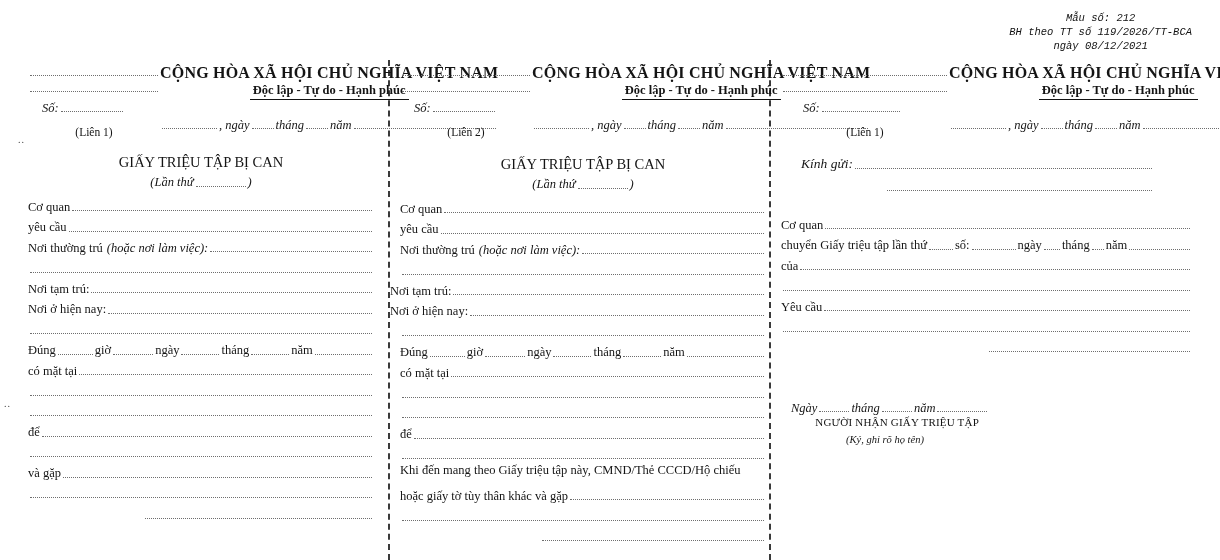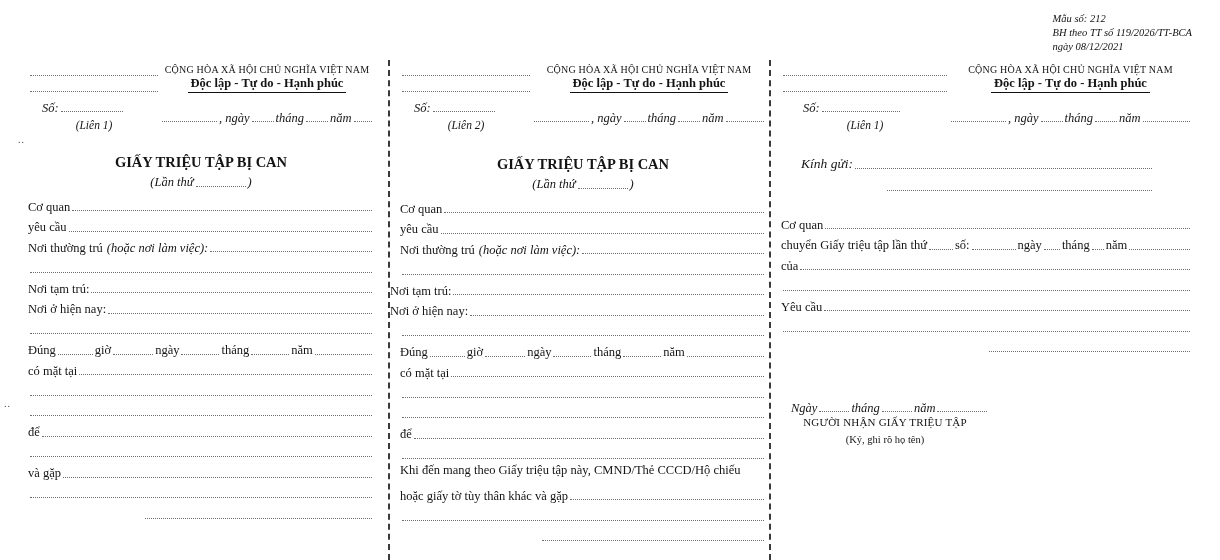--- a/index.html
+++ b/index.html
@@ -1,77 +1,77 @@
 <!DOCTYPE html>
 <html><head>
 <meta charset="utf-8">
 <style>
   html,body{margin:0;padding:0;background:#fff;}
   .page{position:relative;width:1220px;height:560px;background:#ffffff;overflow:hidden;
         font-family:"Liberation Serif","DejaVu Serif",serif;font-size:12.5px;color:#141414;}
 
   
-  .meta{position:absolute;top:12px;right:28px;text-align:left;font-style:italic;
-        font-size:10.5px;line-height:1.32;color:#111;}
+  .meta{position:absolute;top:12px;right:28px;text-align:center;font-style:italic;
+        font-size:10.5px;line-height:1.32;color:#111;font-family:Liberation Mono, monospace;}
 
   
   .sep{position:absolute;top:60px;height:500px;width:0;border-left:2px dashed #3a3a3a;}
   .sep1{left:388px}.sep2{left:769px}
 
   
   .stray{position:absolute;font-size:10px;letter-spacing:1px;color:#444;}
   .stray1{left:18px;top:134px}.stray2{left:4px;top:398px}
 
   
   .col{position:absolute;top:62px;}
   .col1{left:28px;width:346px}
   .col2{left:400px;width:366px}
   .col3{left:781px;width:411px}
 
   
   .hdr{display:flex;height:80px;}
   .hdr-left{width:132px;flex:0 0 auto;padding-top:2px;}
   .col3 .hdr-left{width:168px;}
   .hdr-right{flex:1;text-align:center;padding-top:2px;}
-  .nat{font-weight:normal;font-size:10px;white-space:nowrap;letter-spacing:.2px;}
+  .nat{font-weight:bold;font-size:16px;white-space:nowrap;letter-spacing:.2px;}
   .motto{display:inline-block;font-weight:bold;font-size:12.5px;white-space:nowrap;
          border-bottom:1.3px solid #111;padding:0 3px 1px;margin-top:1px;}
   .dateline{margin-top:12px;font-style:italic;}
   .so-row{padding-left:14px;height:19px;}
-  .lien{text-align:center;font-size:11.5px;margin-top:3px;font-style:italic;}
+  .lien{text-align:center;font-size:11.5px;margin-top:10px;}
 
   
   .row{display:flex;align-items:flex-end;height:20.5px;white-space:nowrap;}
   .lbl{white-space:pre;}
   .ital{font-style:italic;white-space:pre;}
   .dots{flex:1 1 auto;min-width:6px;border-bottom:1.6px dotted #6e6e6e;margin:0 2px 3.5px 2px;}
   .dots.fx{flex:0 0 auto;}
   .w12{width:12px}.w16{width:16px}.w22{width:22px}.w24{width:24px}
   .w30{width:30px}.w35{width:35px}.w38{width:38px}.w40{width:40px}.w44{width:44px}
   .w50{width:50px}.w55{width:55px}.w62{width:62px}
 
   
-  .ttl{text-align:center;font-weight:bold;font-size:14.5px;margin-top:12px;height:18px;}
+  .ttl{text-align:center;font-weight:normal;font-size:14.5px;margin-top:12px;height:18px;}
   .col2 .ttl{margin-top:14px;}
   .lanthu{display:flex;justify-content:center;align-items:flex-end;height:18px;}
   .fields{margin-top:4px;}
   .col3 .fields{margin-top:18px;}
 
   .kinhgui{margin-top:8px;}
   .kinhgui .row{height:22px;font-size:13.5px;}
   .kg-indent{margin-left:104px;margin-right:38px;height:18px;}
   .kg-main{margin-left:20px;margin-right:38px;}
 
   .ml-out{margin-left:-10px;}
 
   
   .sig{margin-top:38px;margin-left:10px;width:188px;}
   .sig .row{height:22px;}
-  .sig-name{text-align:center;font-size:11px;letter-spacing:.2px;height:18px;white-space:nowrap;}
-  .sig-note{text-align:center;font-size:10.5px;height:15px;}
+  .sig-name{text-align:right;font-size:11px;letter-spacing:.2px;height:18px;white-space:nowrap;}
+  .sig-note{text-align:center;font-style:italic;font-size:10.5px;height:15px;}
   .note-line{height:20.5px;display:flex;align-items:flex-start;white-space:nowrap;}
 </style>
 </head>
 <body>
 
 <div class="page">
 
   <div class="meta">
     <div>Mẫu số: 212</div>
     <div>BH theo TT số 119/2026/TT-BCA</div>

